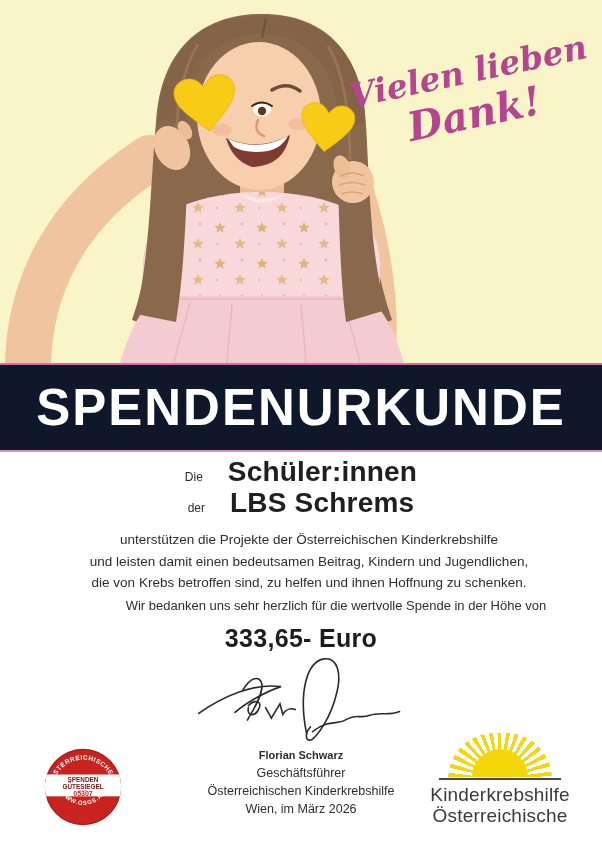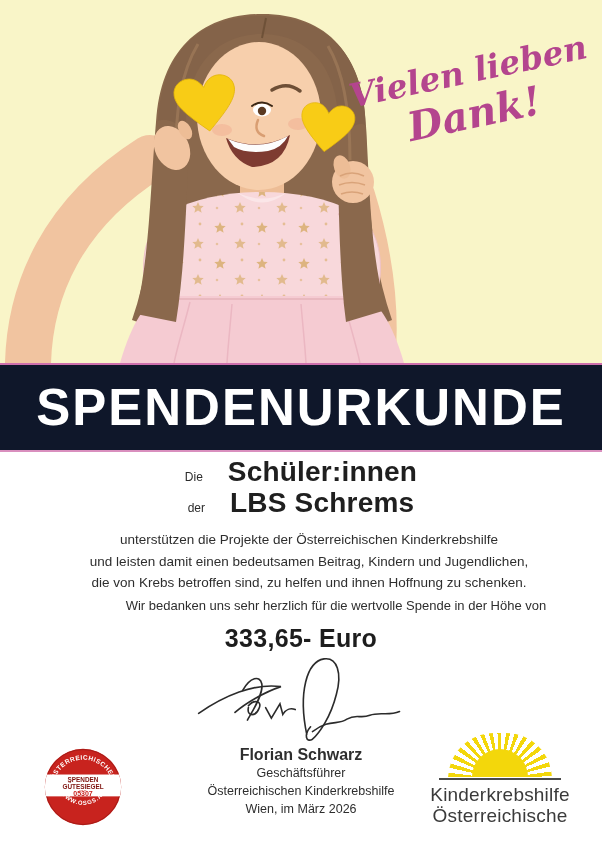--- a/index.html
+++ b/index.html
@@ -37,21 +37,21 @@
   .body-par{position:absolute;left:8px;top:529px;width:602px;text-align:center;
     font-size:13.5px;line-height:21.5px;color:#2e2e2e;}
   .intro-line{position:absolute;left:12px;top:598px;width:602px;text-align:center;
     font-size:13px;color:#2e2e2e;margin-left:23px;}
   .amount{position:absolute;left:0;top:624px;width:602px;text-align:center;
     font-size:25px;font-weight:bold;color:#1d1d1d;letter-spacing:.3px;}
   
   .signature{position:absolute;left:191px;top:652px;width:220px;height:96px;}
   .signatory{position:absolute;left:0;top:746px;width:602px;text-align:center;
     font-size:12.5px;line-height:18px;color:#2e2e2e;}
-  .signatory .sig-name{font-weight:bold;font-size:16px;}
+  .signatory .sig-name{font-weight:bold;font-size:11px;}
   
   .seal{position:absolute;left:44px;top:748px;width:78px;height:78px;}
   .org-logo{position:absolute;left:430px;top:733px;width:140px;text-align:center;}
   .sun-wrap{position:relative;width:104px;height:44px;margin:0 auto;overflow:hidden;}
   .sun-rays{
     position:absolute;left:0;bottom:-2px;width:104px;height:46px;
     border-radius:104px 104px 0 0;
     background:repeating-conic-gradient(from -88deg at 50% 100%,
       #F3D70B 0deg 5deg, rgba(243,215,11,0) 5deg 10.6deg);
   }

